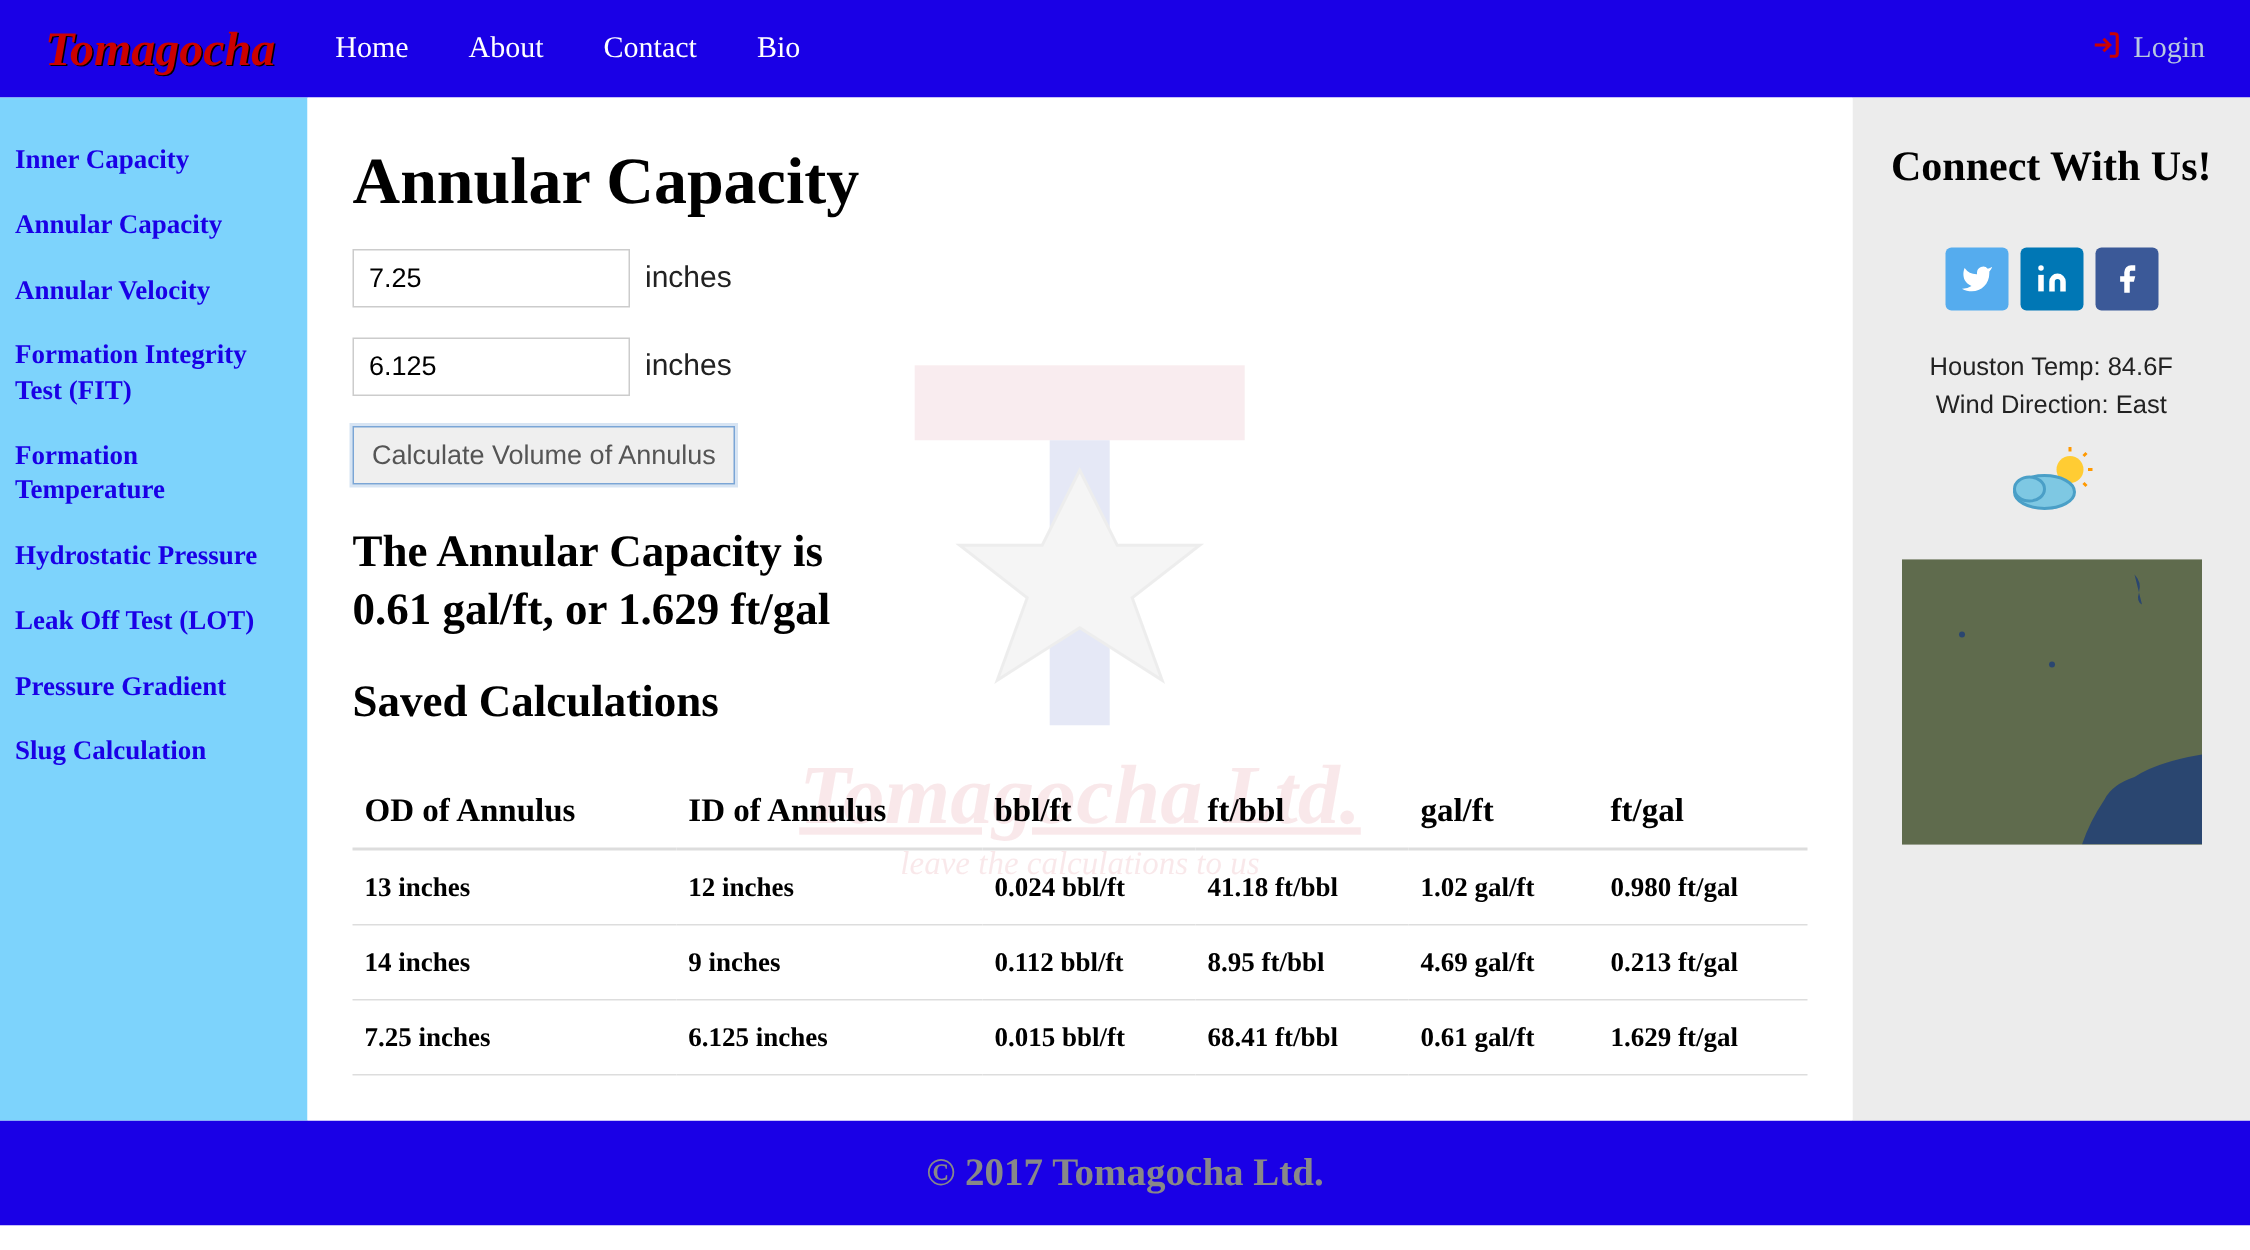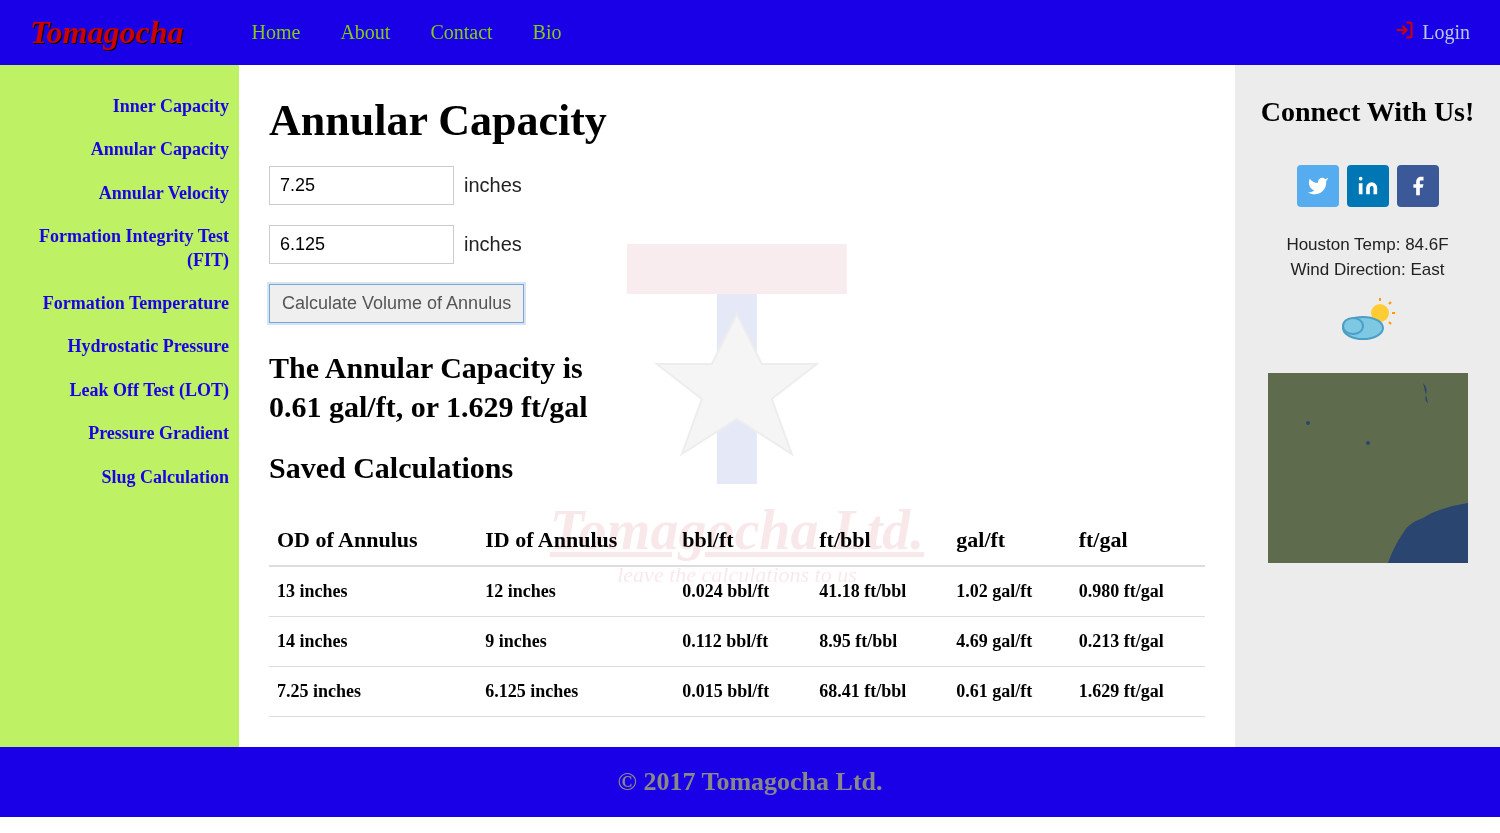--- a/index.html
+++ b/index.html
@@ -4,52 +4,51 @@
   <style>
     * { margin: 0; padding: 0; box-sizing: border-box; }
     body { font-family: Georgia, 'Times New Roman', serif; background: #fff; }
     
     .header {
       background: #1a00e6;
       display: flex;
       align-items: center;
       padding: 12px 30px;
       height: 65px;
-      gap: 28px;
     }
     .brand {
       font-family: Georgia, serif;
       font-size: 32px;
       font-weight: bold;
       font-style: italic;
       color: #cc0000;
       text-shadow: 1px 1px 0 #000;
       margin-right: 40px;
     }
     .nav-links { display: flex; gap: 40px; flex: 1; }
     .nav-link {
-      color: #84cc16;
+      color: #ffffff;
       font-size: 20px;
       text-decoration: none;
       font-family: Georgia, serif;
     }
     .login-area { display: flex; align-items: center; gap: 8px; }
     .login-icon { color: #cc0000; font-size: 18px; }
     .login-text { color: #b8c8e0; font-size: 20px; }
     
     .content-wrap {
       display: flex;
       min-height: 665px;
     }
     
     .sidebar {
-      width: 239px;
-      background: #bef264;
+      width: 205px;
+      background: #7dd3fc;
       padding: 30px 10px;
-      text-align: right;
+      text-align: left;
     }
     .sidebar-link {
       display: block;
       color: #1a00e6;
       font-weight: bold;
       font-size: 18px;
       text-decoration: none;
       margin-bottom: 20px;
       line-height: 1.3;
       font-family: Georgia, serif;

